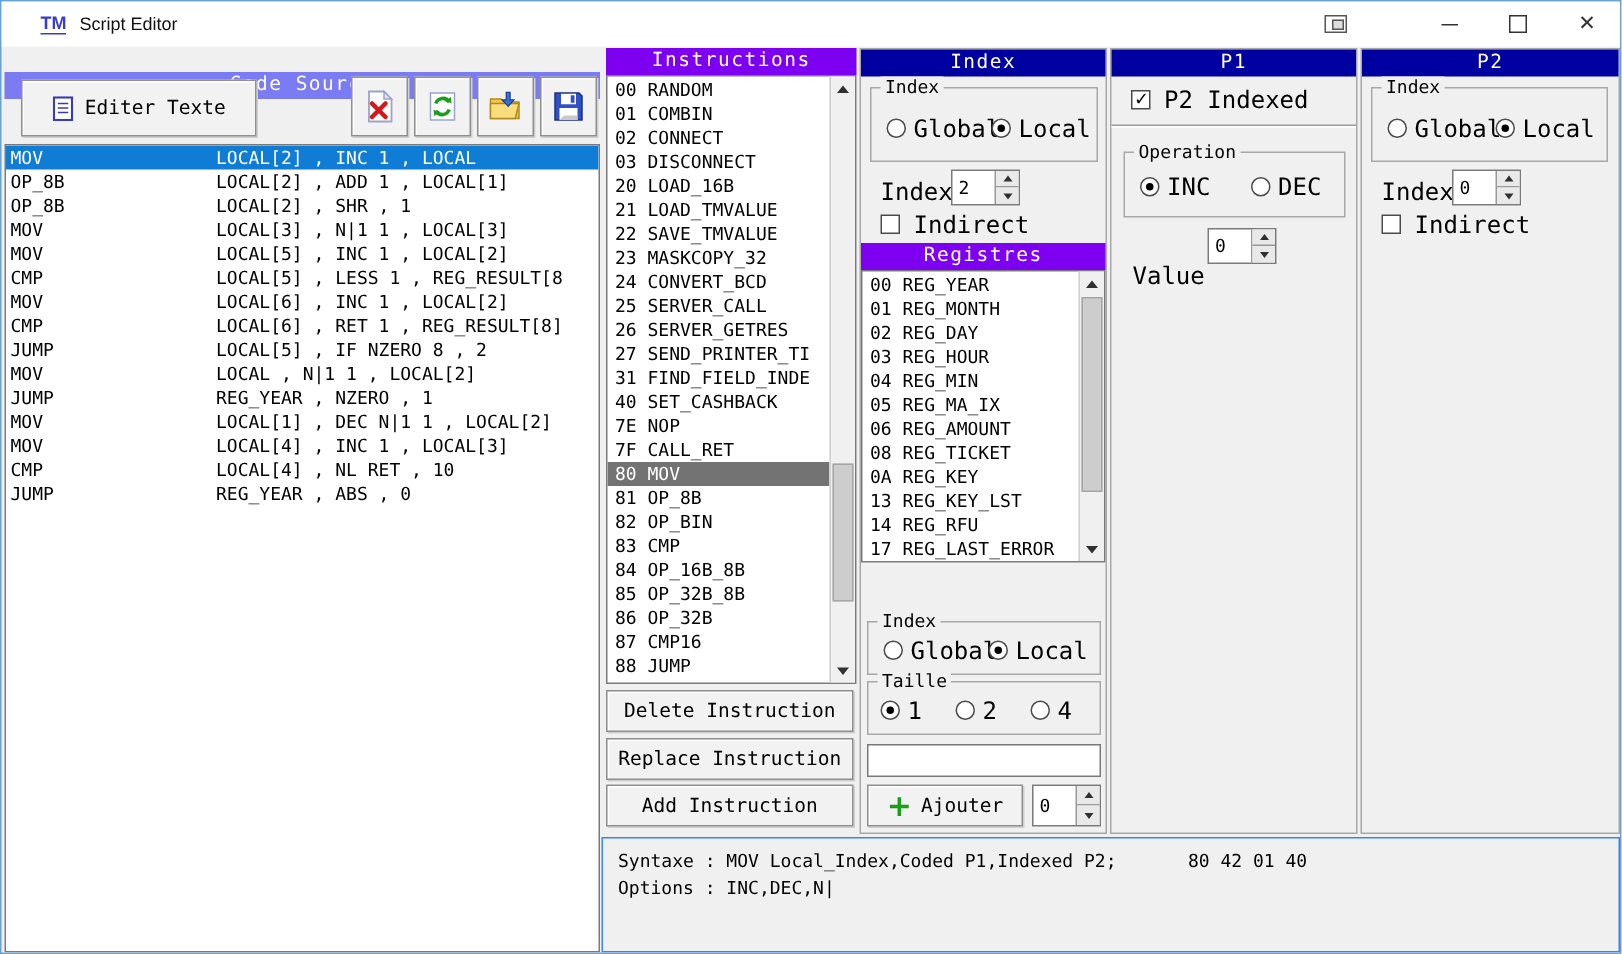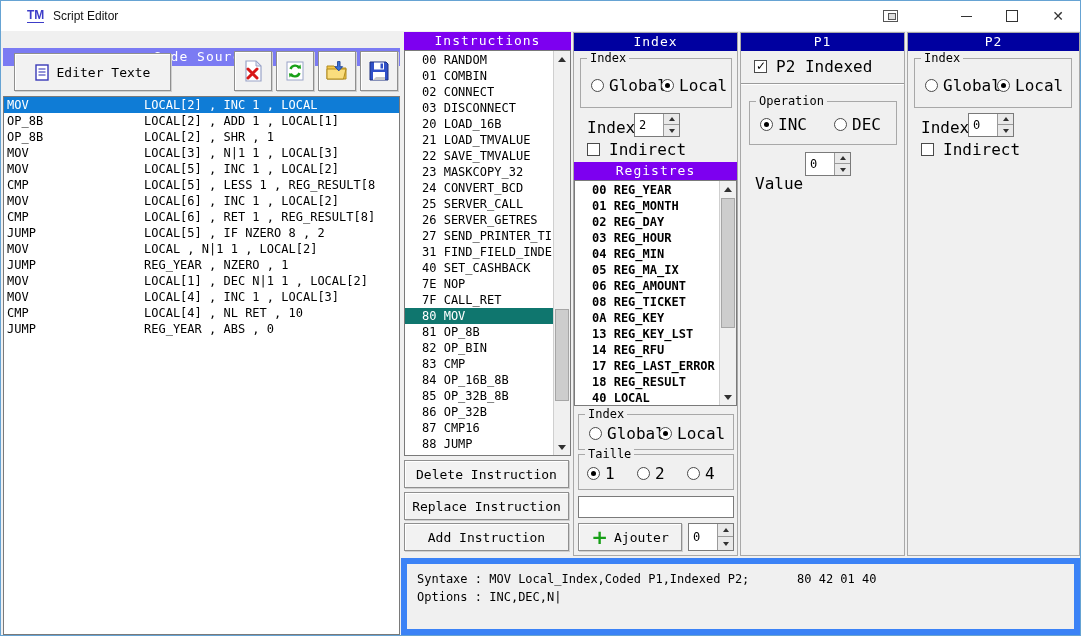--- a/index.html
+++ b/index.html
@@ -21,22 +21,22 @@
   .cap-max::after { content:""; width:10px; height:10px; border:1px solid #333; }
   .cap-close { font:14px "DejaVu Sans",sans-serif; color:#333; }
   
   .hdr { position:absolute; height:18px; color:#fff; text-align:center; font-size:13px; line-height:18px; letter-spacing:1px; }
   .hdr-peri { background:#7b7bf3; }
   .hdr-purple { background:#7d00f0; }
   .hdr-navy { background:#0000a0; }
   
   .btn { position:absolute; background:#f2f2f2; border:1px solid #8f8f8f; box-shadow:inset 1px 1px 0 #ffffff, 1px 1px 0 #cfcfcf; display:flex; align-items:center; justify-content:center; font-size:13px; }
   .listbox { position:absolute; background:#fff; border:1px solid #7a7a7a; overflow:hidden; font-size:12px; }
-  .lrow { height:16px; line-height:16px; padding-left:17px; white-space:pre; }
-  .lrow.selected { background:#0f766e; color:#fff; }
+  .lrow { height:16px; line-height:16px; padding-left:5px; white-space:pre; }
+  .lrow.selected { background:#737373; color:#fff; }
   .crow { position:relative; height:16px; line-height:16px; white-space:pre; }
   .crow .op { position:absolute; left:3px; top:0; }
   .crow .args { position:absolute; left:140px; top:0; }
   .crow.selected { background:#0f7cd6; color:#fff; }
   .groupbox { position:absolute; border:1px solid #a8a8a8; }
   .glabel { position:absolute; top:-8px; left:6px; background:#f0f0f0; padding:0 3px; font-size:12px; line-height:14px; }
   .radio { position:absolute; width:13px; height:13px; border-radius:50%; background:#fff; border:1px solid #4a4a4a; }
   .radio.checked::after { content:""; position:absolute; left:3px; top:3px; width:5px; height:5px; border-radius:50%; background:#000; }
   .checkbox { position:absolute; width:13px; height:13px; background:#fff; border:1px solid #4a4a4a; }
   .checkbox.checked::after { content:"\2713"; position:absolute; left:1px; top:-2px; font:bold 12px "DejaVu Sans",sans-serif; color:#000; }
@@ -50,21 +50,21 @@
   .tri-up { width:0; height:0; border-left:3px solid transparent; border-right:3px solid transparent; border-bottom:4px solid #303030; }
   .tri-down { width:0; height:0; border-left:3px solid transparent; border-right:3px solid transparent; border-top:4px solid #303030; }
   .vscroll { position:absolute; right:0; top:0; bottom:0; width:17px; background:#f0f0f0; border-left:1px solid #cfcfcf; }
   .sbtn { position:absolute; left:0; right:0; height:16px; background:#f0f0f0; display:flex; align-items:center; justify-content:center; }
   .sbtn.up { top:0; } .sbtn.down { bottom:0; }
   .sthumb { position:absolute; left:1px; right:1px; background:#cdcdcd; border:1px solid #a6a6a6; }
   .panelcol { position:absolute; border:1px solid #a8a8a8; background:#f0f0f0; }
   .divider { position:absolute; left:0; right:0; height:2px; border-top:1px solid #9a9a9a; border-bottom:1px solid #ffffff; }
   .textinput { position:absolute; background:#fff; border:1px solid #7a7a7a; font:12px "DejaVu Sans Mono",monospace; padding-left:4px; outline:none; }
   .plus-icon { font:bold 20px "DejaVu Sans",sans-serif; color:#179f17; margin-right:6px; line-height:18px; }
-  .syntaxbox { position:absolute; background:#f0f0f0; border:6px solid #3b82f6; font-size:12px; }
+  .syntaxbox { position:absolute; background:#f0f0f0; border:1px solid #3b82f6; font-size:12px; }
   .icon16 { width:22px; height:22px; }
 </style>
 </head>
 <body>
 
 <div class="window">
 
   <div class="titlebar">
     <span class="tm-icon">TM</span>
     <span class="title-text">Script Editor</span>
@@ -249,21 +249,21 @@
             <span class="tri-down"></span>
           </span>
       </span>
     </div>
 
     <span class="checkbox" style="left:13px; top:110px;"></span>
     <span class="wlabel" style="left:35px; top:110px;">Indirect</span>
 
     <div class="hdr hdr-purple" style="left:0; top:129px; width:163px;">Registres</div>
 
-    <div class="listbox" style="left:0px; top:147px; width:163px; height:226px;font-weight:bold;">
+    <div class="listbox" style="left:0px; top:147px; width:163px; height:195px;">
       <div style="position:absolute; left:0; top:1px; right:17px; bottom:0;">
 
       <div class="lrow">00 REG_YEAR</div>
           <div class="lrow">01 REG_MONTH</div>
           <div class="lrow">02 REG_DAY</div>
           <div class="lrow">03 REG_HOUR</div>
           <div class="lrow">04 REG_MIN</div>
           <div class="lrow">05 REG_MA_IX</div>
           <div class="lrow">06 REG_AMOUNT</div>
           <div class="lrow">08 REG_TICKET</div>

